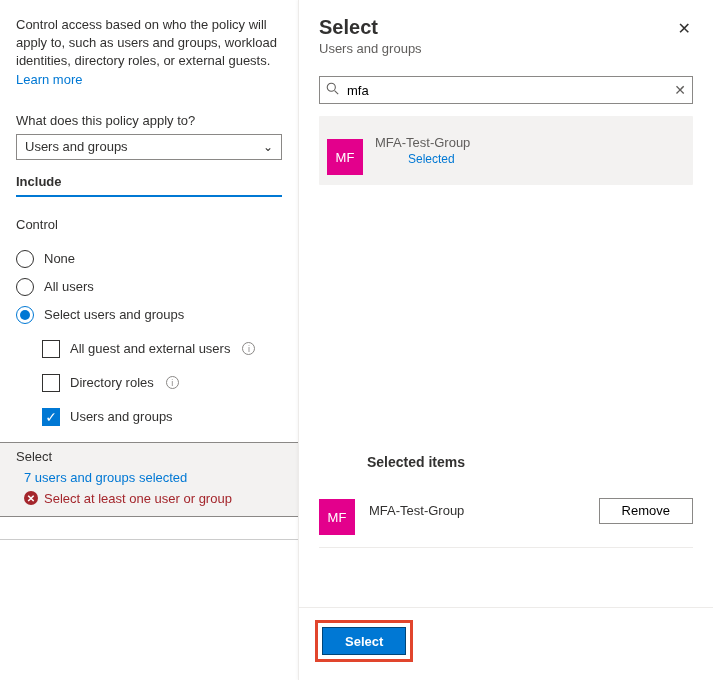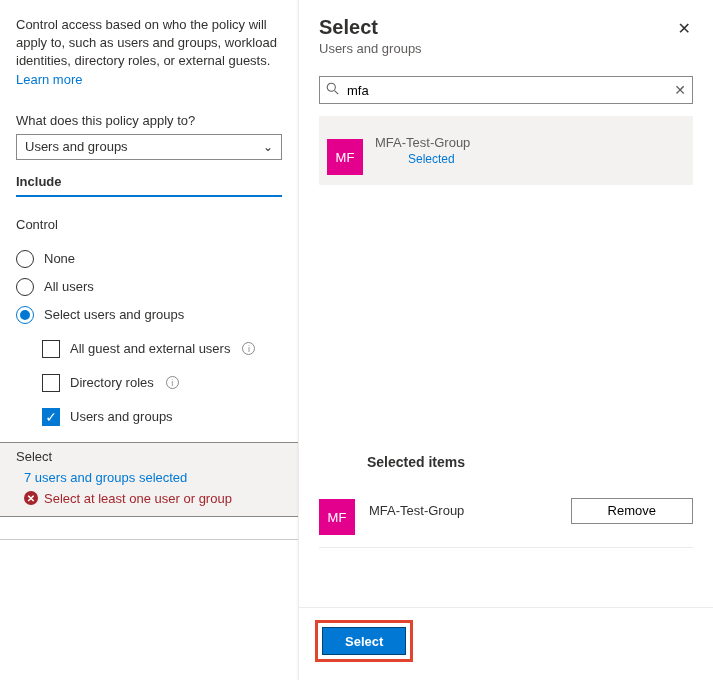--- a/index.html
+++ b/index.html
@@ -45,21 +45,21 @@
   .result-row { display: flex; align-items: center; gap: 12px; background: #f3f2f1; padding: 10px 8px; border-radius: 1px; cursor: pointer; }
   .avatar { width: 36px; height: 36px; background: #e3008c; color: #fff; display: flex; align-items: center; justify-content: center; font-size: 13px; flex: 0 0 auto; margin-top: 13px; }
   .result-name { color: #605e5c; font-size: 13px; }
   .result-sub { color: #0078d4; font-size: 12px; margin-top: 2px; margin-left: 33px; }
 
   .selected-section { padding: 0 20px; margin-top: auto; }
   .sel-heading-wrap { margin-top: 210px; }
   .sel-heading { font-weight: 600; font-size: 14px; margin-bottom: 16px; margin-left: 48px; }
   .sel-row { display: flex; align-items: center; gap: 14px; border-bottom: 1px solid #edebe9; padding-bottom: 12px; }
   .sel-row .name { flex: 1; font-size: 13px; }
-  .remove-btn { border: 1px solid #8a8886; background: #fff; height: 26px; padding: 0 36px; font-size: 13px; cursor: pointer; }
+  .remove-btn { border: 1px solid #8a8886; background: #fff; height: 26px; padding: 0 22px; font-size: 13px; cursor: pointer; }
 
   .footer { margin-top: auto; border-top: 1px solid #edebe9; padding: 12px 16px 18px 16px; }
   .highlight-box { border: 3px solid #e1452d; padding: 4px; display: inline-block; }
   .select-btn { background: #0078d4; color: #fff; border: 1px solid #004578; height: 28px; padding: 0 22px; font-size: 13px; font-weight: 600; cursor: pointer; }
 </style>
 </head>
 <body>
 
 <div class="app">
 

